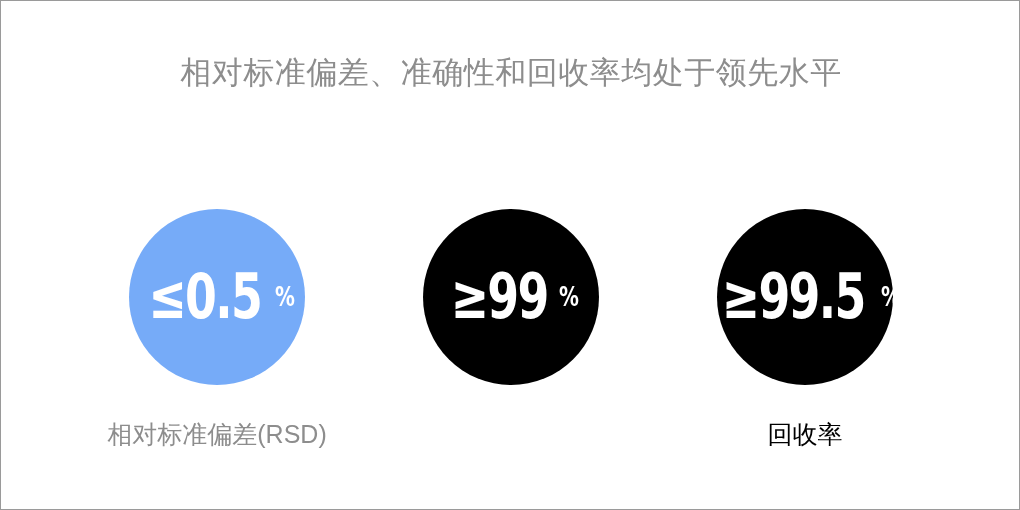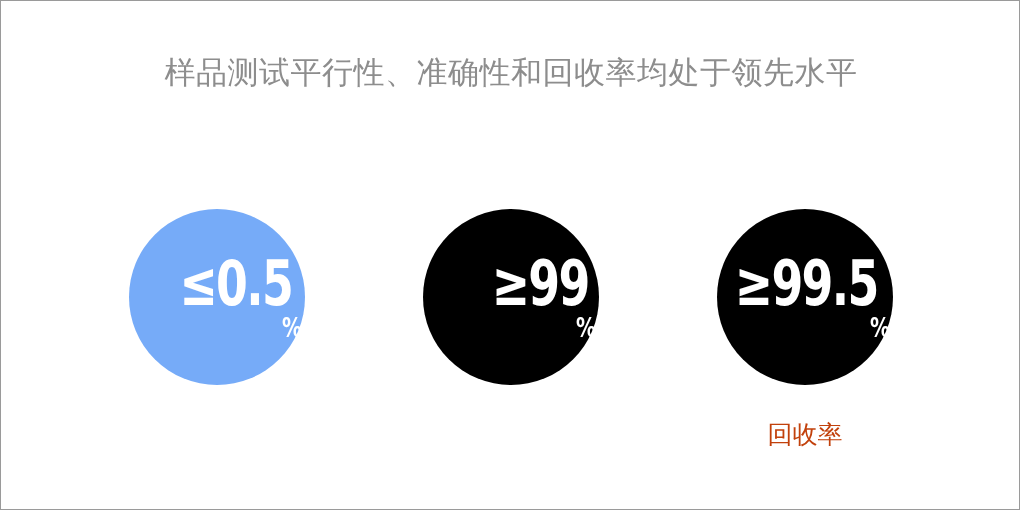--- a/index.html
+++ b/index.html
@@ -46,22 +46,22 @@
     width: 294px;
     display: flex;
     flex-direction: column;
     align-items: center;
   }
   .bubble {
     width: 176px;
     height: 176px;
     border-radius: 50%;
     display: flex;
-    flex-direction: column;
-    align-items: flex-end;
+    flex-direction: row;
+    align-items: center;
     justify-content: center;
     box-sizing: border-box;
   }
   .bubble-value {
     font-family: "DejaVu Sans Condensed", "Liberation Sans Narrow", "Liberation Sans", sans-serif;
     font-weight: 700;
     font-size: 62px;
     line-height: 62px;
     color: #ffffff;
     letter-spacing: -2px;
@@ -87,40 +87,41 @@
     font-weight: 400;
     text-align: center;
     white-space: nowrap;
   }
 </style>
 </head>
 <body>
 
 <div class="canvas" style="background: rgb(255, 255, 255); border-color: rgb(154, 154, 154);">
 
-  <div class="title" style="color: rgb(141, 141, 141);">样品测试平行性、准确性和回收率均处于领先水平</div>
+  <div class="title" style="color: rgb(141, 141, 141);">相对标准偏差、准确性和回收率均处于领先水平</div>
 
   <div class="stats">
 
     <div class="stat">
       <div class="bubble" id="bubble-0" style="background: rgb(118, 171, 248);">
         <span class="bubble-value">≤0.5</span>
         <span class="bubble-unit">%</span>
       </div>
+      <div class="stat-label" style="color: rgb(141, 141, 141);">相对标准偏差(RSD)</div>
     </div>
 
     <div class="stat">
       <div class="bubble" id="bubble-1" style="background: #000000;">
         <span class="bubble-value">≥99</span>
         <span class="bubble-unit">%</span>
       </div>
     </div>
 
     <div class="stat">
       <div class="bubble" id="bubble-2" style="background: #000000;">
         <span class="bubble-value">≥99.5</span>
         <span class="bubble-unit">%</span>
       </div>
-      <div class="stat-label" style="color: #c2410c;">回收率</div>
+      <div class="stat-label" style="color: #000000;">回收率</div>
     </div>
 
   </div>
 </div>
 
 </body></html>

